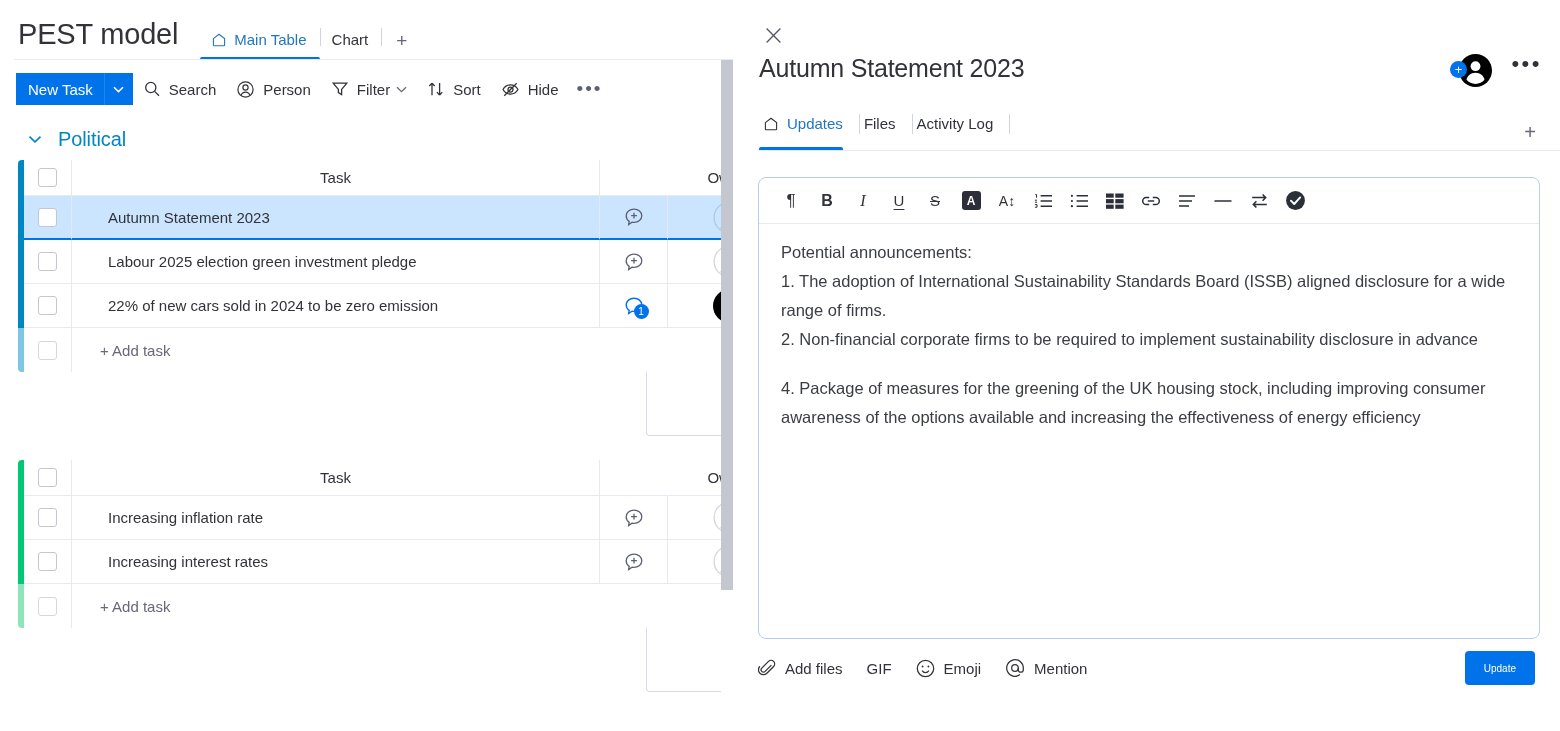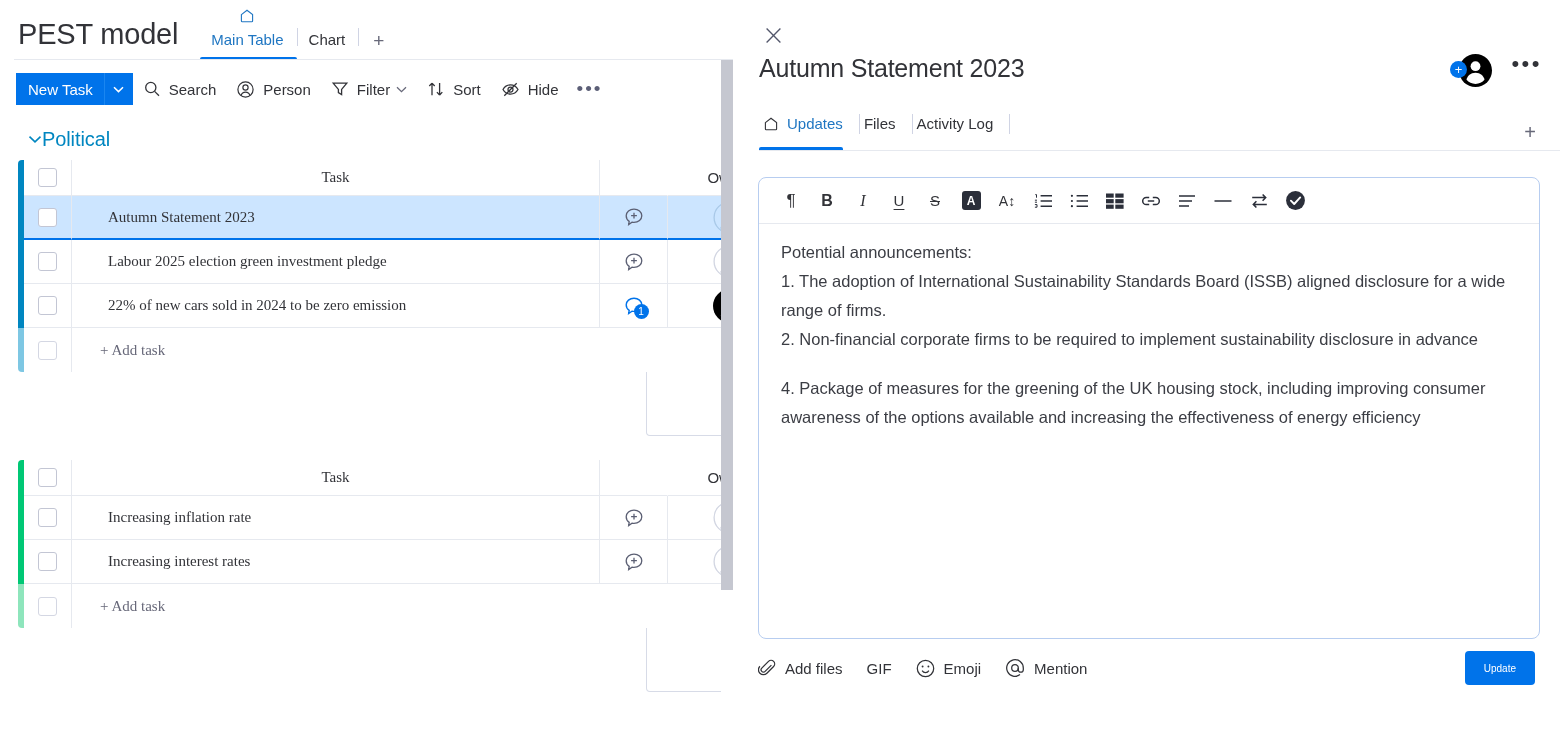--- a/index.html
+++ b/index.html
@@ -29,21 +29,21 @@
     font-size: 29px; font-weight: 400; color: #323338;
     letter-spacing: -0.2px; line-height: 1;
     padding-bottom: 11px; white-space: nowrap;
   }
   .view-tabs { display: flex; align-items: flex-end; margin-left: 22px; height: 100%; }
   .view-tab {
     display: flex; align-items: center; gap: 7px;
     font-size: 15px; color: #323338; padding: 0 13px 12px 11px;
     position: relative; cursor: pointer; white-space: nowrap;
   }
-  .view-tab.active { color: #1f76c2; flex-direction: column; }
+  .view-tab.active { color: #1f76c2; }
   .view-tab.active::after {
     content: ""; position: absolute; left: 0; right: 0; bottom: 0;
     height: 3px; background: #0073ea; border-radius: 2px 2px 0 0;
   }
   .tab-sep { width: 1px; height: 18px; background: #d0d4e4; margin: 0 0 14px 0; }
   .tab-plus {
     font-size: 19px; color: #676879; padding: 0 14px 10px 14px;
     cursor: pointer; line-height: 1;
   }
   .head-rule {
@@ -74,21 +74,21 @@
   }
   .tb-item:first-of-type { margin-left: 16px; }
   .tb-caret { margin-left: -2px; color: #676879; }
   .tb-dots { color: #5c5f77; letter-spacing: 2px; font-size: 19px; padding: 2px 8px; cursor: pointer; }
 
   
   .scroll-area { position: relative; height: 613px; overflow: hidden; }
 
   .group { margin-top: 0; }
   .group-head {
-    display: flex; align-items: center; gap: 0;
+    display: flex; align-items: center; gap: 16px;
     padding-left: 28px; height: 42px;
   }
   .grp-caret { font-size: 15px; line-height: 1; }
   .group-name { font-size: 20px; font-weight: 500; letter-spacing: -0.1px; }
 
   .tbl { margin-left: 18px; position: relative; }
   .trow { display: flex; height: 44px; align-items: stretch; position: relative; }
   .trow.header-row { height: 36px; }
   .cbar { width: 6px; flex: 0 0 6px; }
   .c-chk {
@@ -96,21 +96,21 @@
     border-right: 1px solid #e6e9ef; border-bottom: 1px solid #e6e9ef;
     background: transparent;
   }
   .chk {
     width: 19px; height: 19px; border: 1px solid #c3c6d4; border-radius: 3px; background: #fff;
     cursor: pointer;
   }
   .c-task {
     width: 528px; flex: 0 0 528px; display: flex; align-items: center;
     border-right: 1px solid #e6e9ef; border-bottom: 1px solid #e6e9ef;
-    font-size: 15px; color: #323338; padding-left: 36px; font-family: Liberation Serif, serif;
+    font-size: 15px; color: #323338; padding-left: 36px;
   }
   .c-task.hdr { justify-content: center; padding-left: 0; color: #323338; }
   .c-chat {
     width: 68px; flex: 0 0 68px; display: flex; align-items: center; justify-content: center;
     border-right: 1px solid #e6e9ef; border-bottom: 1px solid #e6e9ef;
   }
   .c-owner {
     width: 124px; flex: 0 0 124px; display: flex; align-items: center; justify-content: center;
     border-right: 1px solid #e6e9ef; border-bottom: 1px solid #e6e9ef;
   }

